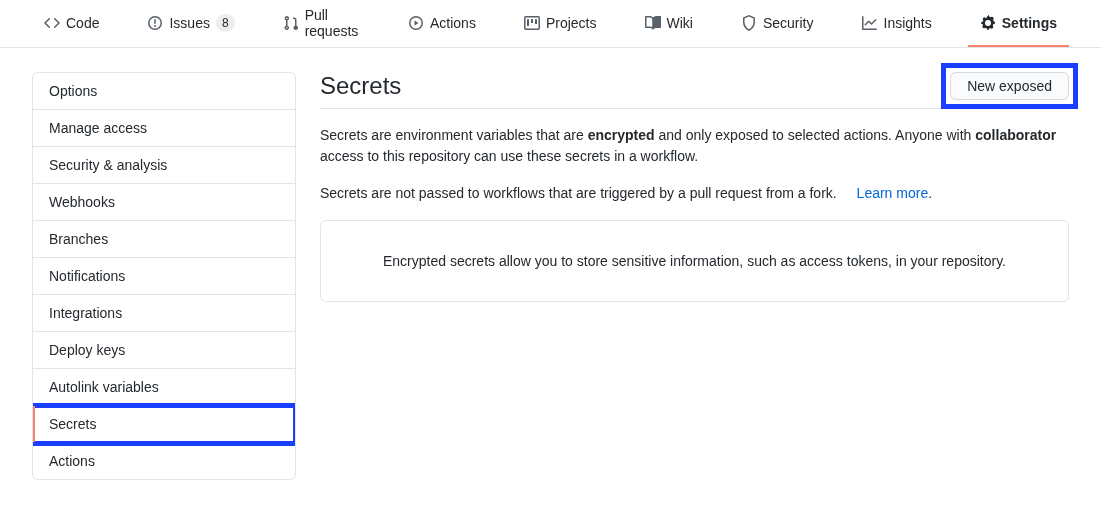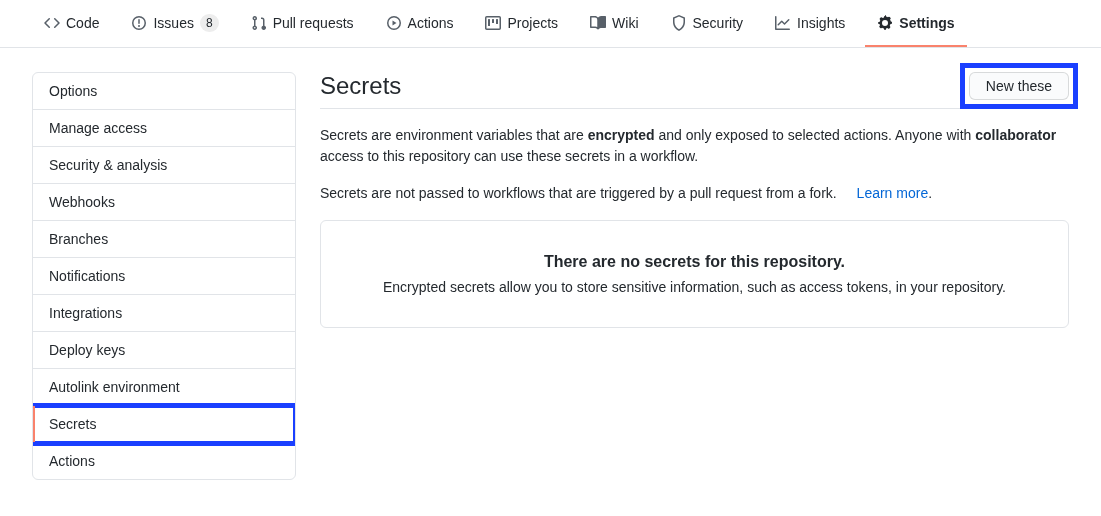--- a/index.html
+++ b/index.html
@@ -8,21 +8,21 @@
     font-family: -apple-system, BlinkMacSystemFont, "Segoe UI", Helvetica, Arial, sans-serif;
     font-size: 14px;
     color: #24292e;
     background: #fff;
   }
   .topnav {
     display: flex;
     padding: 0 32px;
     border-bottom: 1px solid #e1e4e8;
     height: 48px;
-    gap: 8px;
+    gap: 24px;
   }
   .topnav-item {
     display: flex;
     align-items: center;
     padding: 0 12px;
     height: 100%;
     color: #24292e;
     cursor: pointer;
     gap: 6px;
     border-bottom: 2px solid transparent;
@@ -203,38 +203,37 @@
 <div class="layout">
   <nav class="sidebar">
     <div class="sidebar-item"><span>Options</span></div>
     <div class="sidebar-item"><span>Manage access</span></div>
     <div class="sidebar-item"><span>Security &amp; analysis</span></div>
     <div class="sidebar-item"><span>Webhooks</span></div>
     <div class="sidebar-item"><span>Branches</span></div>
     <div class="sidebar-item"><span>Notifications</span></div>
     <div class="sidebar-item"><span>Integrations</span></div>
     <div class="sidebar-item"><span>Deploy keys</span></div>
-    <div class="sidebar-item"><span>Autolink environment</span></div>
+    <div class="sidebar-item"><span>Autolink variables</span></div>
     <div class="sidebar-item selected highlight-blue"><span>Secrets</span></div>
     <div class="sidebar-item"><span>Actions</span></div>
   </nav>
 
   <main class="main">
     <div class="header-row">
       <h2 class="page-title">Secrets</h2>
       <span class="pad-hl highlight-blue">
-        <button class="btn">New these</button>
+        <button class="btn">New exposed</button>
       </span>
     </div>
 
     <p class="desc">
       <span>Secrets are environment variables that are </span><strong>encrypted</strong><span> and only exposed to selected actions. Anyone with </span><strong>collaborator</strong><span> access to this repository can use these secrets in a workflow.</span>
     </p>
     <p class="desc">
       <span>Secrets are not passed to workflows that are triggered by a pull request from a fork. </span><a href="#">Learn more</a><span>.</span>
     </p>
 
     <div class="empty-box">
-      <h3>There are no secrets for this repository.</h3>
       <p>Encrypted secrets allow you to store sensitive information, such as access tokens, in your repository.</p>
     </div>
   </main>
 </div>
 
 </body></html>

